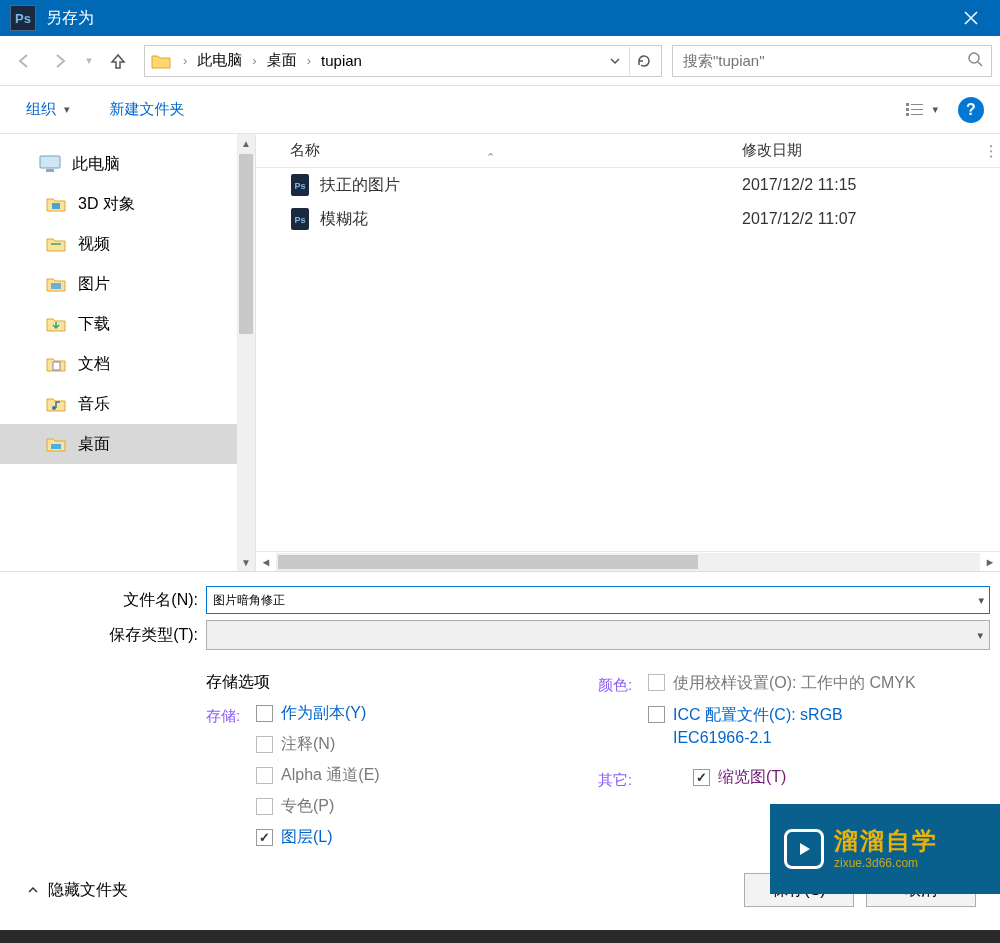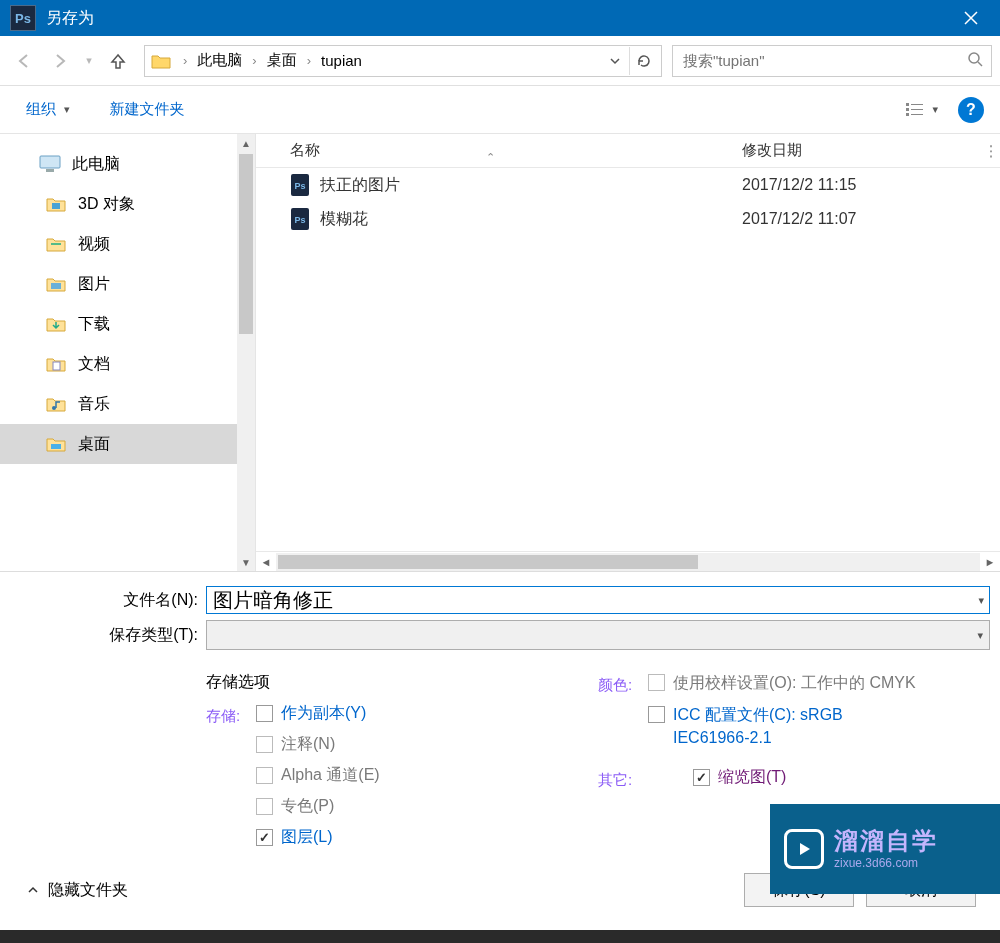--- a/index.html
+++ b/index.html
@@ -239,21 +239,21 @@
   }
   .formrow .field {
     flex:1;
     position:relative;
   }
   .formrow input.tf {
     width:100%;
     height:28px;
     border:1px solid #0078d4;
     padding:2px 24px 2px 6px;
-    font-size:20px;
+    font-size:12px;
     font-family:inherit;
     background:#fff;
   }
   .combo {
     width:100%;
     height:30px;
     border:1px solid #adadad;
     background:#f0f0f0;
     display:flex;
     align-items:center;
@@ -323,21 +323,21 @@
     cursor:pointer;
   }
 
   .watermark {
     position:absolute;
     right:0;
     bottom:36px;
     width:230px;
     height:90px;
     background:#0a608c;
-    color:#c4b5fd;
+    color:#eab308;
     display:flex;
     align-items:center;
     padding:0 14px;
     gap:10px;
   }
   .watermark .play {
     width:40px;height:40px;
     border:3px solid #fff; border-radius:8px;
     display:flex;align-items:center;justify-content:center;
   }

